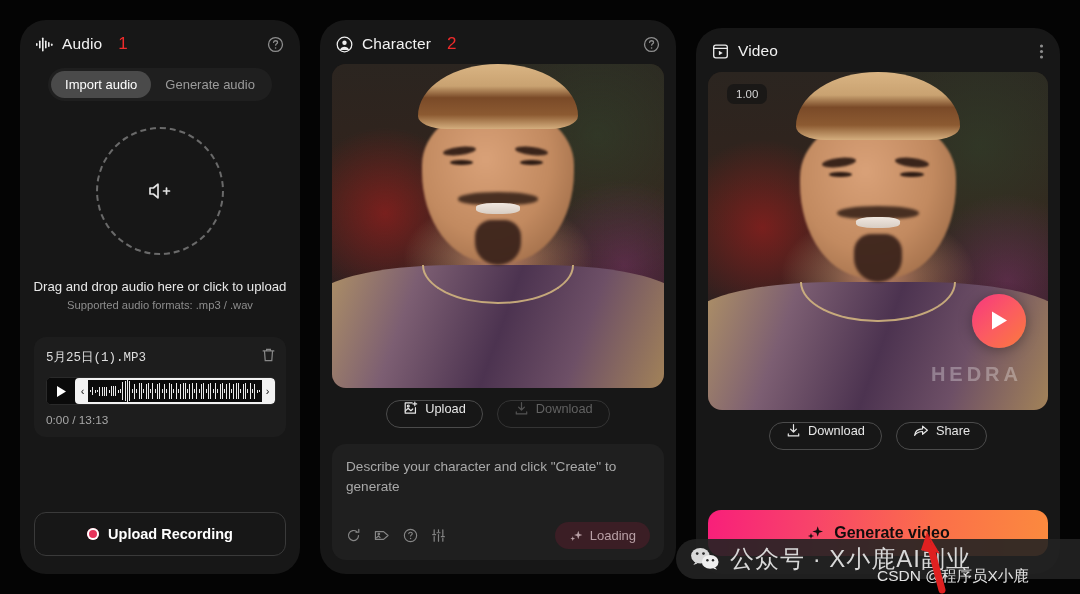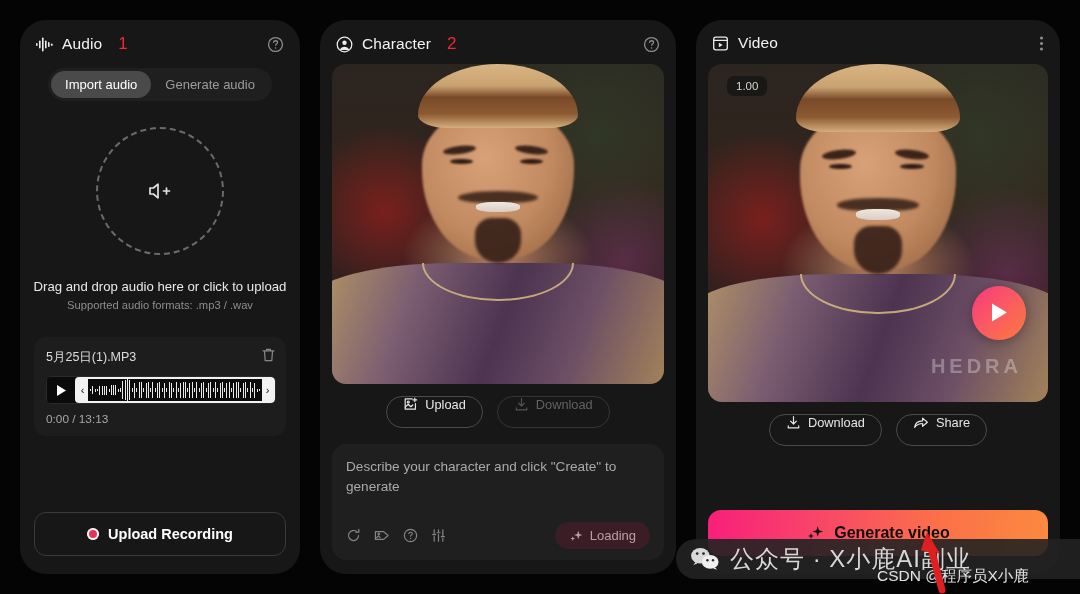--- a/index.html
+++ b/index.html
@@ -22,21 +22,21 @@
   .panel {
     background: #171717;
     border-radius: 26px;
     position: relative;
     overflow: hidden;
     display: flex;
     flex-direction: column;
   }
   .panel-audio     { width: 280px; }
   .panel-character { width: 356px; }
-  .panel-video     { width: 364px; }
+  .panel-video     { width: 364px; margin-top: 8px; }
 
   .panel-head {
     display: flex;
     align-items: center;
     padding: 14px 16px 8px 16px;
     flex: 0 0 auto;
   }
   .panel-head .ttl {
     color: #f1f1f1;
     font-size: 15.5px;
@@ -101,21 +101,21 @@
     margin-top: 5px;
   }
 
   .player-card {
     margin: 26px 14px 0 14px;
     background: #1d1d1d;
     border-radius: 12px;
     padding: 10px 10px 10px 12px;
   }
   .player-top {
-    display: flex; align-items: center;
+    display: flex; align-items: center; font-family: Liberation Mono, monospace;
   }
   .fname {
     color: #dedede;
     font-size: 12.5px;
     flex: 1 1 auto;
     white-space: nowrap; overflow: hidden; text-overflow: ellipsis;
   }
   .trash { opacity: .6; cursor: pointer; }
   .wave-row {
     margin-top: 9px;
@@ -259,22 +259,22 @@
     display: flex;
     justify-content: center;
     gap: 14px;
     margin-top: 12px;
     flex: 0 0 auto;
   }
   .pill {
     border: 1px solid #4b4b4b;
     border-radius: 999px;
     height: 28px;
-    padding: 15px 16px;
-    display: flex; align-items: flex-end; gap: 7px;
+    padding: 0 16px;
+    display: flex; align-items: flex-start; gap: 7px;
     color: #e6e6e6; font-size: 12.8px;
     cursor: pointer;
     background: transparent;
   }
   .pill.disabled { color: #616161; border-color: #343434; cursor: default; }
   .pill.disabled svg { opacity: .5; }
 
   .prompt-card {
     margin: 16px 12px 14px 12px;
     background: #1f1f1f;

